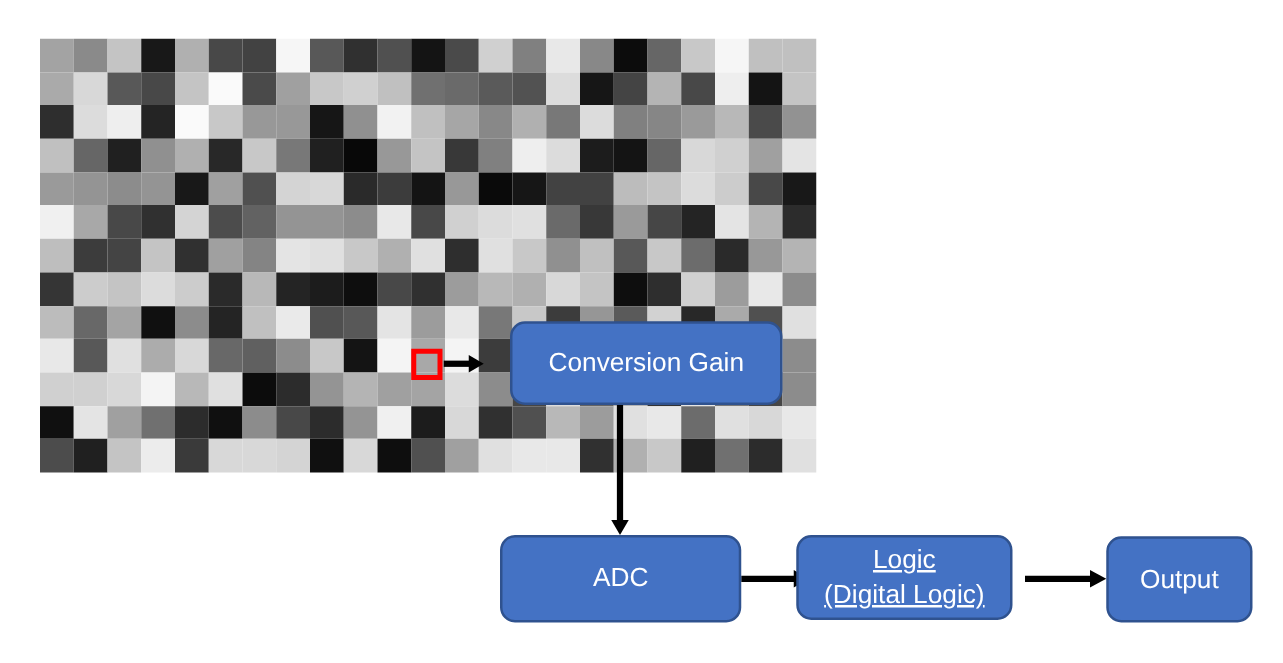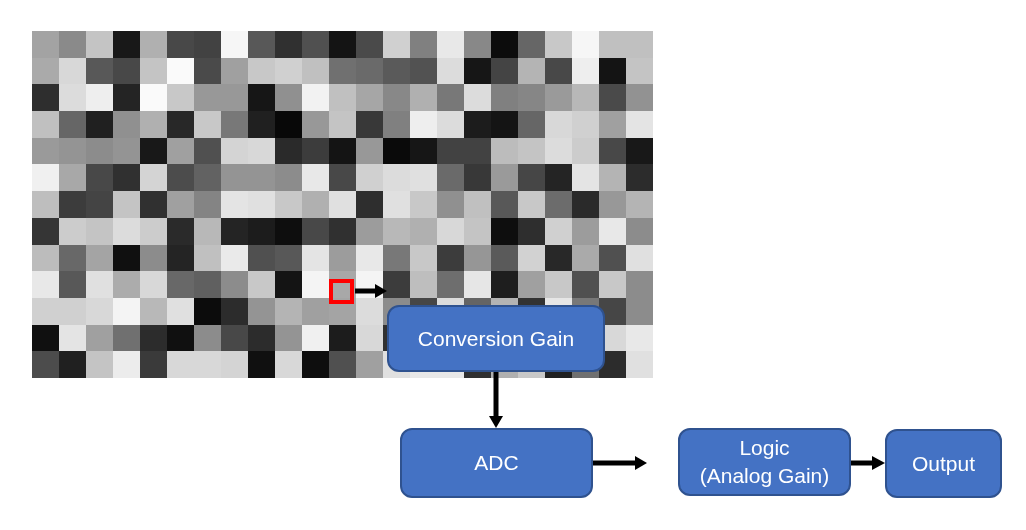--- a/index.html
+++ b/index.html
@@ -19,23 +19,23 @@
   }
   .node{
     position:absolute;z-index:5;
     background:var(--node-fill,#4472c4);
     border:2px solid var(--node-border,#2f528f);
     border-radius:12px;box-sizing:border-box;
     color:var(--node-text,#ffffff);
     display:flex;flex-direction:column;align-items:center;justify-content:center;
     font-size:21px;line-height:28px;text-align:center;
   }
-  #node-conversion-gain{left:387px;top:257px;width:218px;height:67px;margin-top:48px;}
+  #node-conversion-gain{left:408px;top:257px;width:218px;height:67px;}
   #node-adc{left:400px;top:428px;width:193px;height:70px;}
-  #node-logic{left:678px;top:428px;width:173px;height:68px;}
+  #node-logic{left:637px;top:428px;width:173px;height:68px;text-decoration:underline;}
   #node-output{left:885px;top:429px;width:117px;height:69px;}
   #arrow-layer{position:absolute;left:0;top:0;width:1026px;height:530px;z-index:3;pointer-events:none;}
 </style>
 </head>
 <body>
 
 <div id="stage">
 
   <div id="pixel-grid">
       <div class="pixel-cell" style="background: rgb(163, 163, 163);"></div>
@@ -363,20 +363,20 @@
   <div class="node" id="node-conversion-gain">
     <span>Conversion Gain</span>
   </div>
 
   <div class="node" id="node-adc">
     <span>ADC</span>
   </div>
 
   <div class="node" id="node-logic">
     <span>Logic</span>
-    <span>(Analog Gain)</span>
+    <span>(Digital Logic)</span>
   </div>
 
   <div class="node" id="node-output">
     <span>Output</span>
   </div>
 
 </div>
 
 </body></html>

